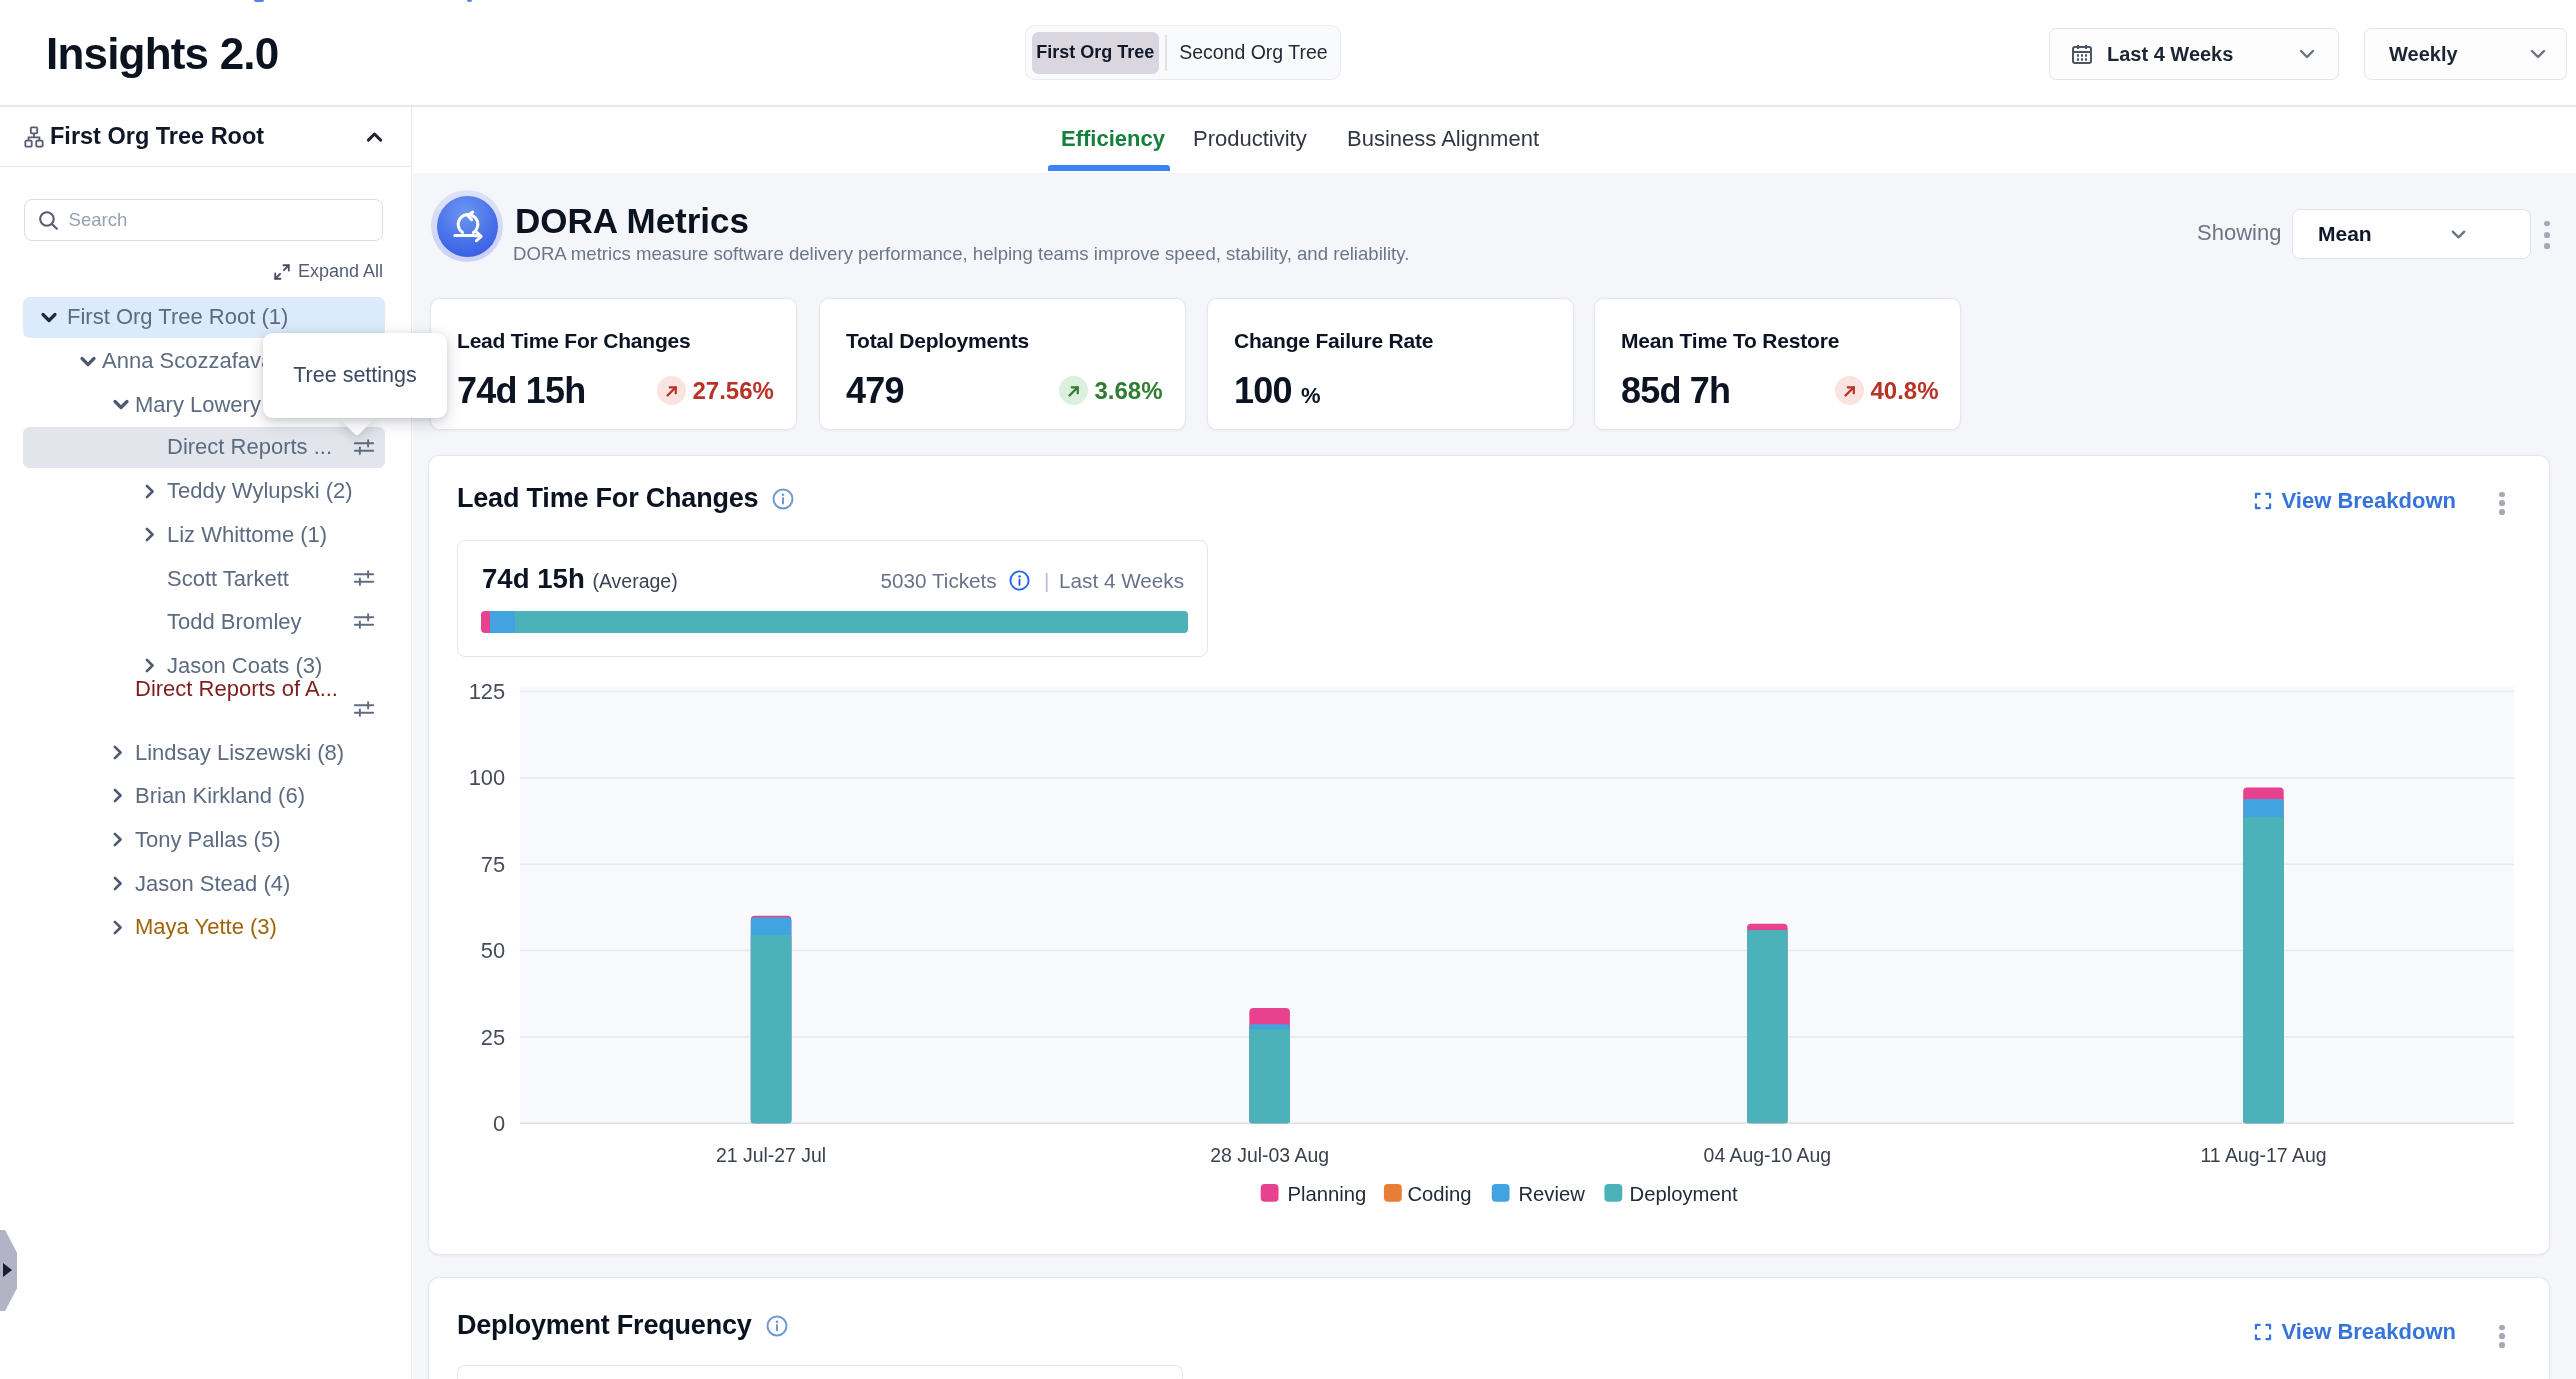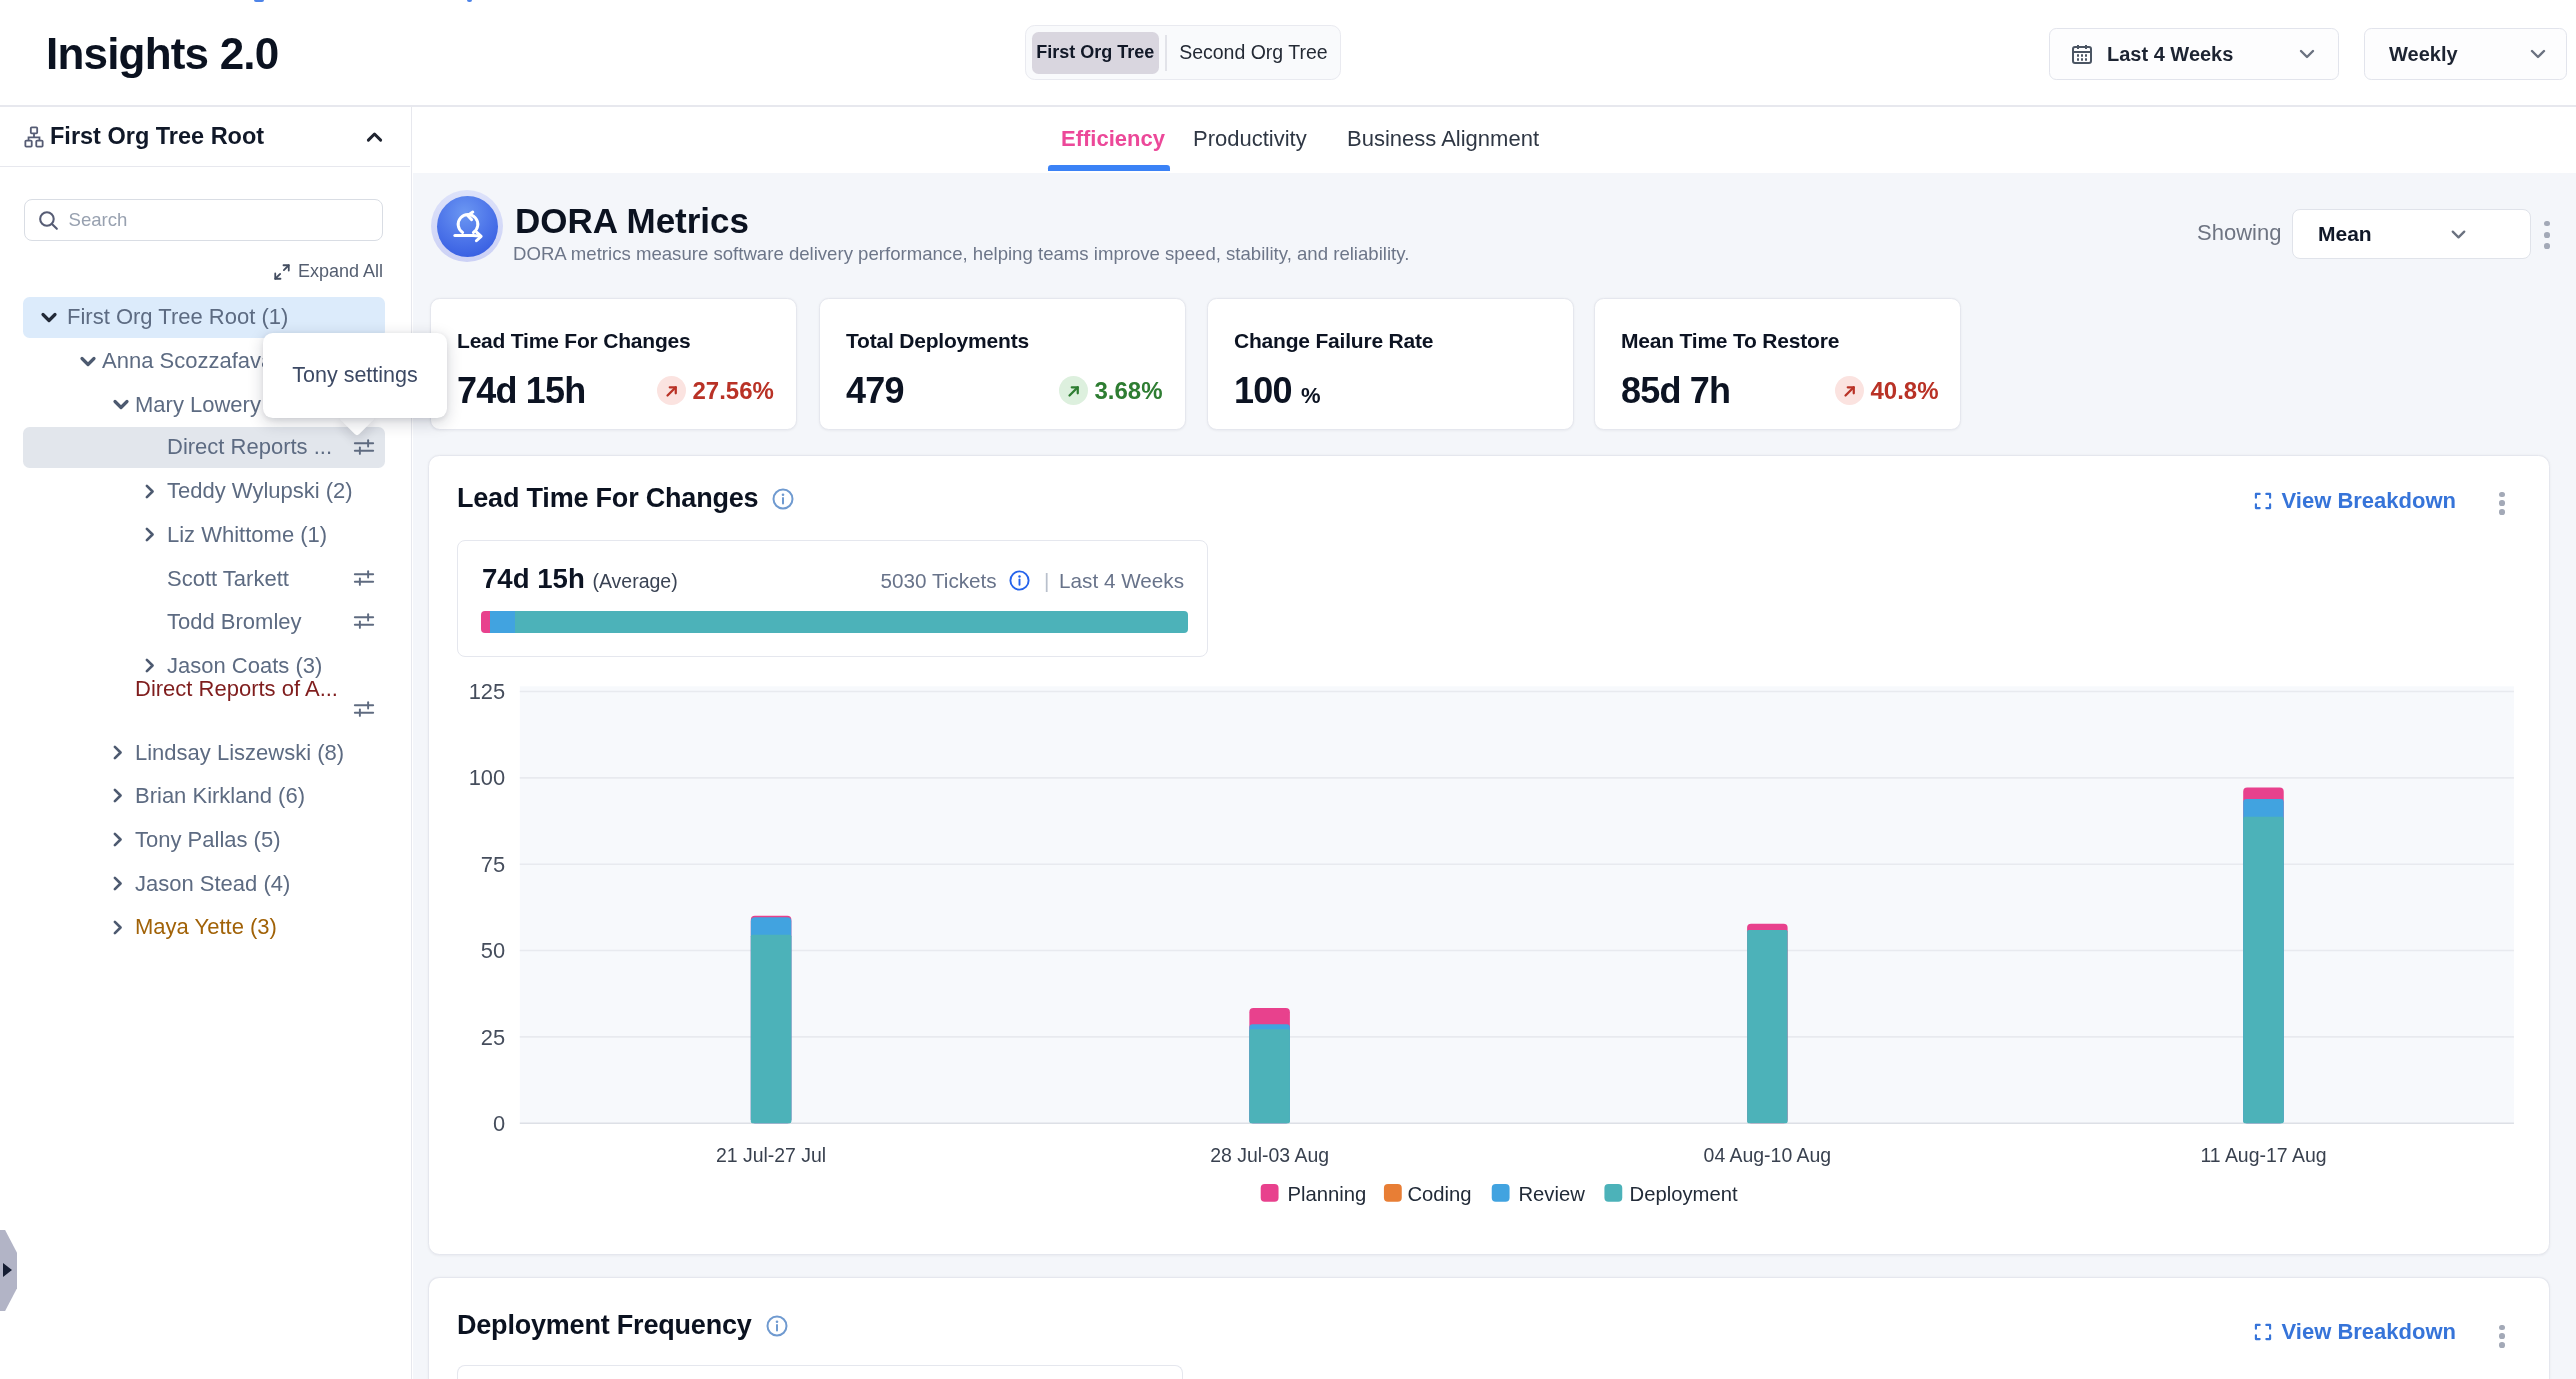--- a/index.html
+++ b/index.html
@@ -94,21 +94,21 @@
 <div class="sel" style="left:2364px;top:28px;width:203px">
   <span style="margin-left:24px">Weekly</span>
   <svg style="position:absolute;right:16px" width="24" height="24" viewBox="0 0 24 24" fill="none" stroke="#6b7280" stroke-width="2.4" stroke-linecap="round" stroke-linejoin="round">
       <polyline points="6 9 12 15 18 9"></polyline>
     </svg>
 </div>
 
 <div class="topline"></div>
 <div class="mainbg"></div>
 
-<div class="tab" style="left:1061px;font-weight:bold;color:#ec4899">Efficiency</div>
+<div class="tab" style="left:1061px;font-weight:bold;color:#15803d">Efficiency</div>
 <div class="tab" style="left:1193px">Productivity</div>
 <div class="tab" style="left:1347px">Business Alignment</div>
 <div class="tabline"></div>
 
 <div class="sidebar">
   <div class="sbhead">
     <svg style="margin-left:23.5px" width="20" height="22" viewBox="0 0 22 24" fill="none" stroke="#565c74" stroke-width="2">
         <rect x="7.5" y="1.5" width="7" height="6.5" rx="1"></rect>
         <rect x="1.5" y="16" width="7" height="6.5" rx="1"></rect>
         <rect x="13.5" y="16" width="7" height="6.5" rx="1"></rect>
@@ -133,21 +133,21 @@
         <polyline points="10 21 3 21 3 14"></polyline>
         <line x1="3" y1="21" x2="9.5" y2="14.5"></line>
       </svg>
     Expand All
   </div>
   <div class="tree" id="tree"></div>
   <div class="handle"></div>
 </div>
 
 <div class="poparrow"></div>
-<div class="pop">Tony settings</div>
+<div class="pop">Tree settings</div>
 
 <div class="rowbg" style="left:23px;top:297px;background:#dcebfb"></div>
 <div class="rowbg" style="left:23px;top:427px;background:#e2e6ec"></div>
 <div id="rows">
     <div class="abs" style="left:37px;top:305px"><svg width="24" height="24" viewBox="0 0 24 24" fill="none" stroke="#232a38" stroke-width="3.2" stroke-linecap="round" stroke-linejoin="round">
         <polyline points="6 9.5 12 15.5 18 9.5"></polyline>
       </svg></div>
     <div class="abs" style="left:67px;top:304px;font-size:22px;color:#5d6b82;white-space:nowrap">First Org Tree Root (1)</div>
     <div class="abs" style="left:76px;top:349px"><svg width="24" height="24" viewBox="0 0 24 24" fill="none" stroke="#4d5a70" stroke-width="3.2" stroke-linecap="round" stroke-linejoin="round">
         <polyline points="6 9.5 12 15.5 18 9.5"></polyline>

